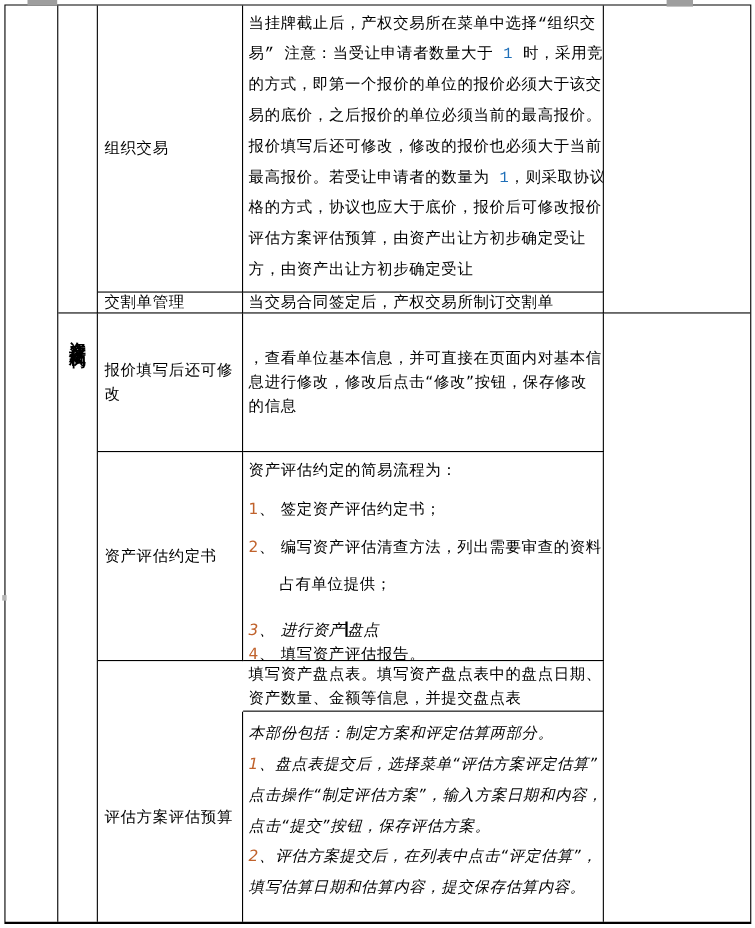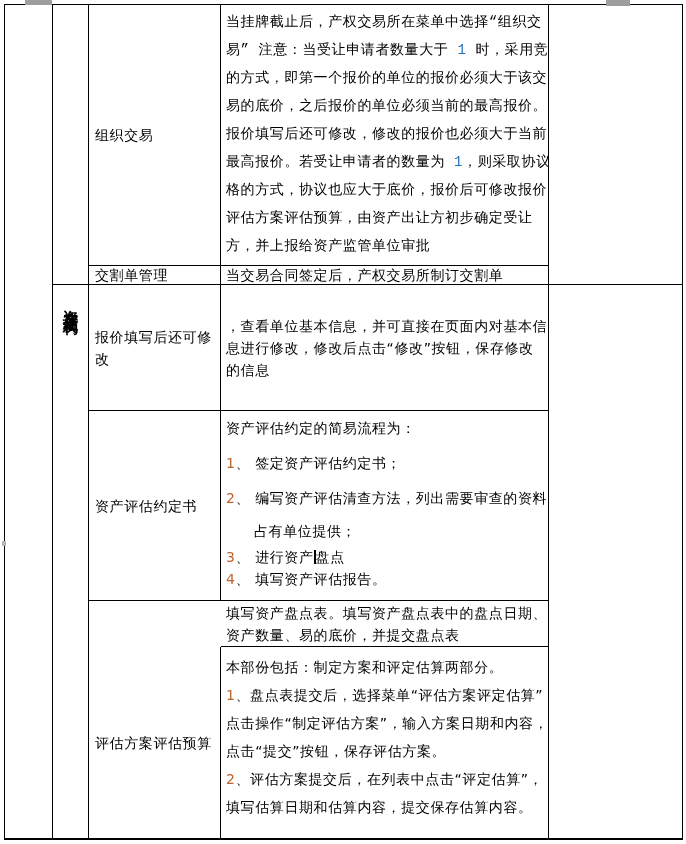--- a/index.html
+++ b/index.html
@@ -59,23 +59,23 @@
   .line{white-space:pre;}
   
   .r0{padding-top:3px;font-family:Liberation Mono, monospace;} .r0 .line{line-height:28px;}
   .r1 .line{line-height:18px;}
   .r2{display:flex;flex-direction:column;justify-content:center;} .r2 .line{line-height:22px;}
   .r3 .line{line-height:22px;}
   .r3 .line:nth-child(1){margin-top:6px;}
   .r3 .line:nth-child(2){margin-top:13px;}
   .r3 .line:nth-child(3){margin-top:13px;}
   .r3 .line:nth-child(4){margin-top:11px;padding-left:28px;}
-  .r3 .line:nth-child(5){margin-top:4px;}
+  .r3 .line:nth-child(5){margin-top:20px;font-style:italic;}
   .r4{padding-top:1px;} .r4 .line{line-height:22px;}
-  .r5{padding-top:6px;} .r5 .line{line-height:28px;}
+  .r5{padding-top:6px;} .r5 .line{line-height:28px;font-style:italic;}
   .num{color:var(--digit-inline);}
   .num-li{color:var(--digit-list);}
   .caret{
     display:inline-block;width:2px;height:14px;
     background:var(--text);vertical-align:-2px;
   }
   .artifact{position:absolute;background:var(--gray);}
   .artifact-1{left:25px;top:0;width:27px;height:5px;}
   .artifact-2{left:606px;top:0;width:24px;height:6px;}
   .artifact-3{left:2px;top:541px;width:4px;height:5px;background:#b5b5b5;}
@@ -98,21 +98,21 @@
       </div>
       <div class="cell desc r0" style="grid-area: 1 / 4;">
         <div class="line">当挂牌截止后，产权交易所在菜单中选择“组织交</div>
         <div class="line">易” 注意：当受让申请者数量大于 <span class="num">1</span> 时，采用竞价</div>
         <div class="line">的方式，即第一个报价的单位的报价必须大于该交</div>
         <div class="line">易的底价，之后报价的单位必须当前的最高报价。</div>
         <div class="line">报价填写后还可修改，修改的报价也必须大于当前</div>
         <div class="line">最高报价。若受让申请者的数量为 <span class="num">1</span>，则采取协议价</div>
         <div class="line">格的方式，协议也应大于底价，报价后可修改报价。</div>
         <div class="line">评估方案评估预算，由资产出让方初步确定受让</div>
-        <div class="line">方，并上报给资产监管单位审批</div>
+        <div class="line">方，由资产出让方初步确定受让</div>
       </div>
       <div class="cell labelcell" style="grid-area: 2 / 3;">
         <span>交割单管理</span>
       </div>
       <div class="cell desc r1" style="grid-area: 2 / 4;">
         <div class="line">当交易合同签定后，产权交易所制订交割单</div>
       </div>
       <div class="cell labelcell" style="grid-area: 3 / 3;">
         <span>报价填写后还可修改</span>
       </div>
@@ -127,21 +127,21 @@
       <div class="cell desc r3" style="grid-area: 4 / 4;">
         <div class="line">资产评估约定的简易流程为：</div>
         <div class="line"><span class="num-li">1</span>、 签定资产评估约定书；</div>
         <div class="line"><span class="num-li">2</span>、 编写资产评估清查方法，列出需要审查的资料由</div>
         <div class="line">占有单位提供；</div>
         <div class="line"><span class="num-li">3</span>、 进行资产<span class="caret"></span>盘点</div>
         <div class="line"><span class="num-li">4</span>、 填写资产评估报告。</div>
       </div>
       <div class="cell desc r4" style="grid-area: 5 / 4;">
         <div class="line">填写资产盘点表。填写资产盘点表中的盘点日期、</div>
-        <div class="line">资产数量、易的底价，并提交盘点表</div>
+        <div class="line">资产数量、金额等信息，并提交盘点表</div>
       </div>
       <div class="cell labelcell no-bb" style="grid-area: 6 / 3; align-items: center;">
         <span>评估方案评估预算</span>
       </div>
       <div class="cell desc r5 no-bb" style="grid-area: 6 / 4;">
         <div class="line">本部份包括：制定方案和评定估算两部分。</div>
         <div class="line"><span class="num-li">1</span>、盘点表提交后，选择菜单“评估方案评定估算”，</div>
         <div class="line">点击操作“制定评估方案”，输入方案日期和内容，</div>
         <div class="line">点击“提交”按钮，保存评估方案。</div>
         <div class="line"><span class="num-li">2</span>、评估方案提交后，在列表中点击“评定估算”，</div>

